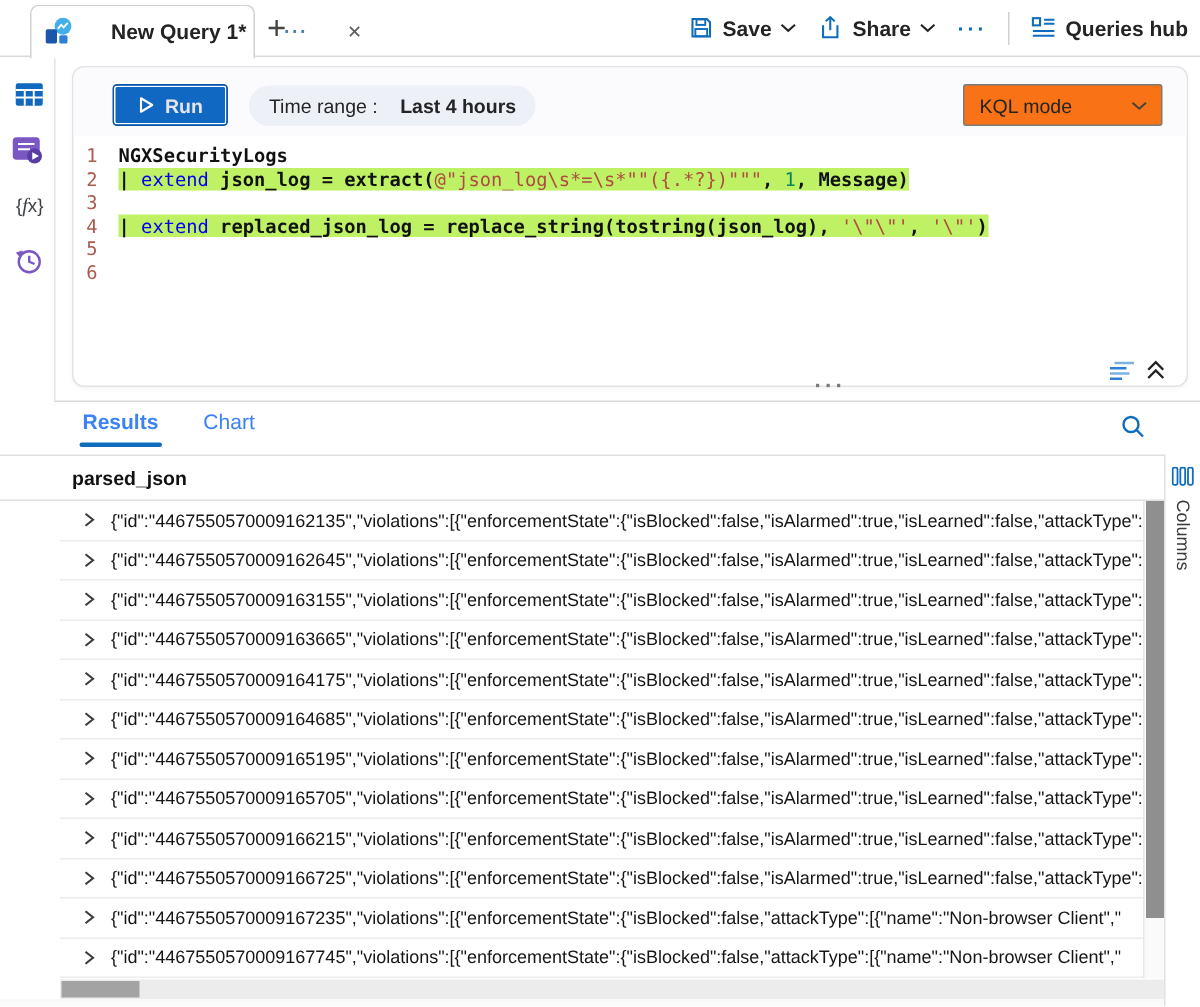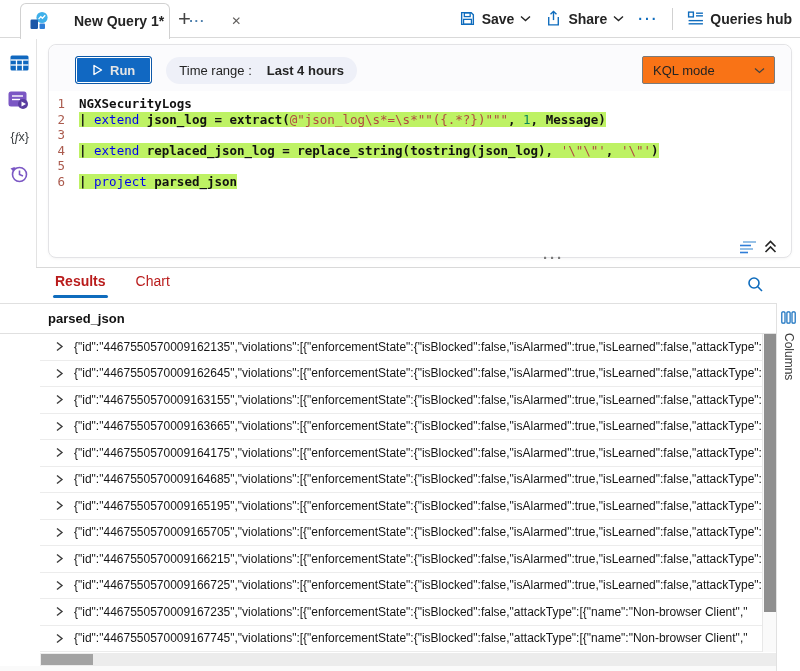--- a/index.html
+++ b/index.html
@@ -59,21 +59,21 @@
     text-decoration-color:#c586c0; text-underline-offset:3px; text-decoration-thickness:1px; }
 
   .editor-footer { position:absolute; right:14px; bottom:3px; display:flex; align-items:center; gap:7px; }
   .splitter-dots { position:absolute; left:543px; top:249px; font-size:15px; font-weight:bold;
     color:#7a7a7a; letter-spacing:2px; cursor:row-resize; }
 
   
   .results { position:absolute; left:0; top:267px; width:800px; height:404px; background:#fff; }
   .results-top-line { position:absolute; left:36px; right:0; top:0; height:1px; background:#d9d9d9; }
   .results-tabs { position:absolute; left:55px; top:6px; display:flex; gap:30px; font-size:14px; }
-  .rtab { position:relative; padding-bottom:9px; cursor:pointer; color:#b91c1c; }
+  .rtab { position:relative; padding-bottom:9px; cursor:pointer; color:#3b82f6; }
   .rtab.active { font-weight:bold; }
   .rtab.active::after { content:""; position:absolute; left:-2px; right:-2px; bottom:0; height:3px;
     background:#0f6cbd; border-radius:2px; }
   .results-search { position:absolute; right:36px; top:9px; cursor:pointer; }
 
   .grid-header { position:absolute; left:0; top:36px; width:776px; height:31px; background:#fff;
     border-top:1px solid #e0e0e0; border-bottom:1px solid #e0e0e0; display:flex; align-items:center; }
   .grid-header-label { margin-left:48px; font-size:13px; font-weight:bold; color:#111; }
 
   .grid-rows { position:absolute; left:40px; top:67px; width:722px; height:318px; overflow:hidden; }
@@ -221,21 +221,21 @@
       </div>
     </div>
 
     <div class="editor">
       <div>
           <div class="code-line"><span class="line-num">1</span><span class="line-content"><span class="tok-plain">NGXSecurityLogs</span></span></div>
           <div class="code-line"><span class="line-num">2</span><span class="line-content hl"><span class="tok-plain">| </span><span class="tok-kw">extend</span><span class="tok-plain"> json_log = extract(</span><span class="tok-str">@"json_log\s*=\s*""({.*?})"""</span><span class="tok-plain">, </span><span class="tok-num">1</span><span class="tok-plain">, Message)</span></span></div>
           <div class="code-line"><span class="line-num">3</span></div>
           <div class="code-line"><span class="line-num">4</span><span class="line-content hl"><span class="tok-plain">| </span><span class="tok-kw">extend</span><span class="tok-plain"> replaced_json_log = replace_string(tostring(json_log), </span><span class="tok-str">'\"\"'</span><span class="tok-plain">, </span><span class="tok-str">'\"'</span><span class="tok-plain">)</span></span></div>
           <div class="code-line"><span class="line-num">5</span></div>
-          <div class="code-line"><span class="line-num">6</span><span class="line-content hl"><span class="tok-plain">| </span><span class="tok-kw">project</span><span class="tok-plain"> parsed_json</span></span></div>
+          <div class="code-line"><span class="line-num">6</span></div>
         </div>
     </div>
 
     <div class="editor-footer">
       <span>
         <svg width="18" height="14" viewBox="0 0 18 14">
             <line x1="4" y1="2" x2="17" y2="2" stroke="#7db2e0" stroke-width="1.6"></line>
             <line x1="1" y1="5.5" x2="12" y2="5.5" stroke="#2f7ed8" stroke-width="1.6"></line>
             <line x1="1" y1="9" x2="14" y2="9" stroke="#7db2e0" stroke-width="1.6"></line>
             <line x1="1" y1="12.5" x2="9" y2="12.5" stroke="#2f7ed8" stroke-width="1.6"></line>

